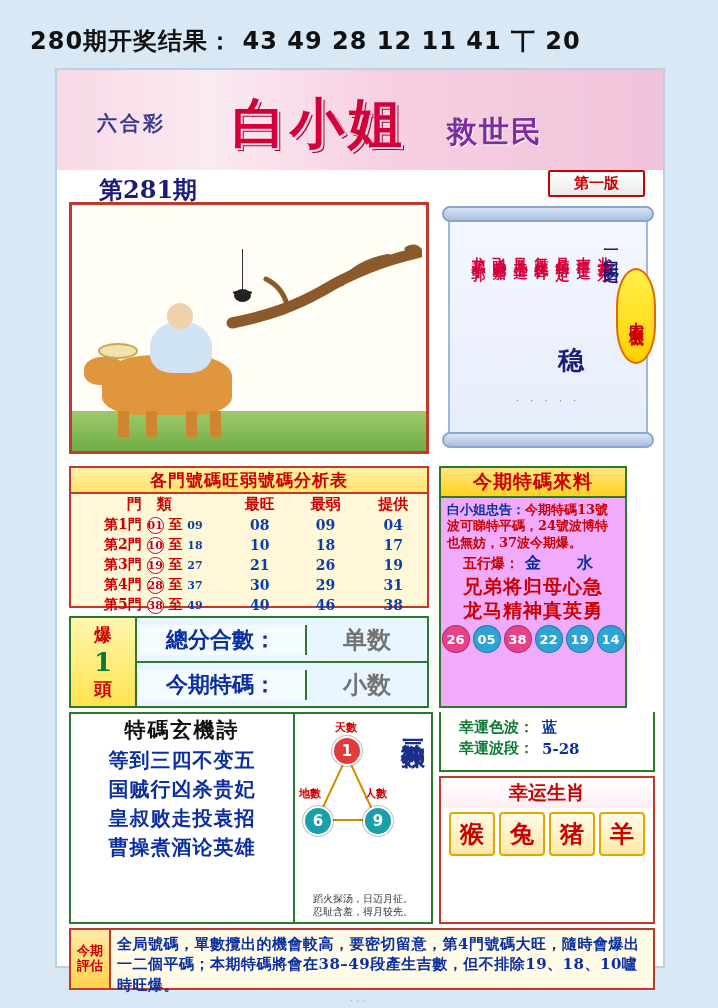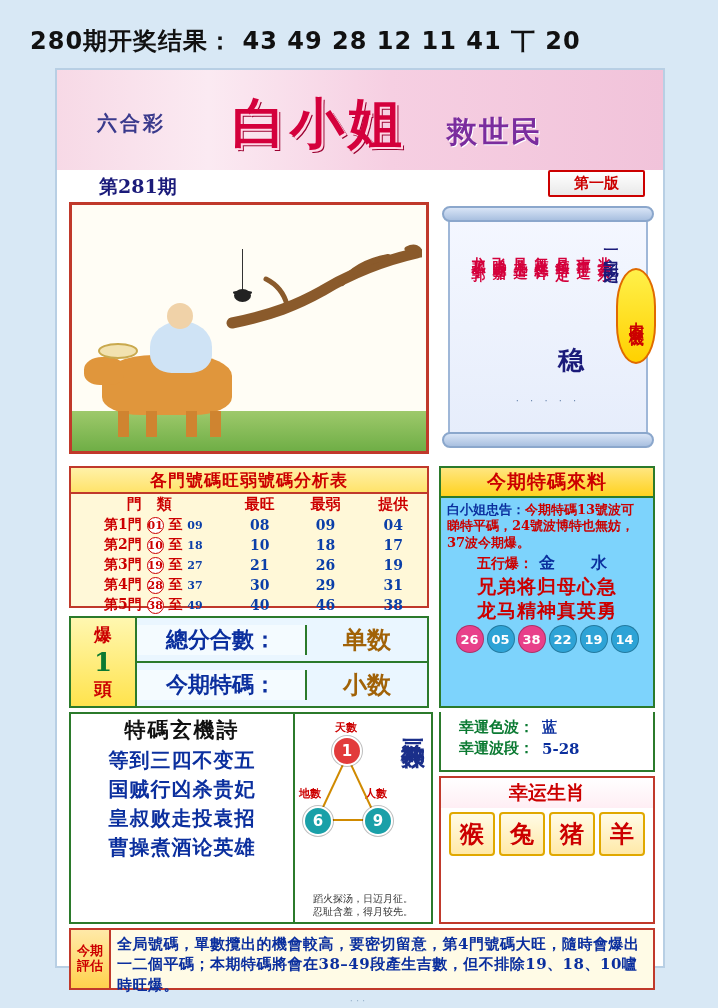--- a/index.html
+++ b/index.html
@@ -45,21 +45,21 @@
     text-shadow:2px 2px 0 #ffd7e6, 3px 3px 0 #9a0030;
   }
   .mh-sub {
     position:absolute; left:390px; top:42px;
     font-family:"DejaVu Serif", serif; font-weight:bold; font-size:30px;
     color:#7a2d9e; letter-spacing:2px;
     text-shadow:1px 1px 0 #fff;
   }
   .issue {
     position:absolute; left:42px; top:104px;
-    font-family:"DejaVu Serif", serif; font-weight:bold; font-size:19px; color:#1b1b7a;
+    font-family:"DejaVu Serif", serif; font-weight:bold; font-size:24px; color:#1b1b7a;
   }
   .edition {
     position:absolute; right:18px; top:100px;
     background:linear-gradient(180deg,#ffffff,#e9e9e9);
     border:2px solid #c00; color:#c00; font-weight:bold; font-size:15px;
     padding:2px 24px; border-radius:2px;
   }
 
   
   .row-art { position:absolute; left:0; top:132px; width:610px; height:260px; }
@@ -173,22 +173,22 @@
   .mencell { color:#c00 !important; font-weight:bold; text-align:left; padding-left:8px !important; }
   .numcirc {
     display:inline-block; width:17px; height:17px; line-height:15px;
     border:1px solid #c00; border-radius:50%; font-size:11px; color:#c00;
     text-align:center; background:#fff;
   }
   .smallnum { font-size:11px; color:#0b3fa8; }
 
   
   .rbox {
-    position:absolute; left:382px; top:396px; width:216px; height:242px;
-    border:2px solid #2b7a2b; background:#7dd3fc;
+    position:absolute; left:382px; top:396px; width:188px; height:242px;
+    border:2px solid #2b7a2b; background:#f0abfc;
   }
   .rbox .rhead {
     height:30px; background:linear-gradient(180deg,#ffe680,#ffd21f);
     border-bottom:2px solid #2b7a2b;
     display:flex; align-items:center; justify-content:center;
     font-family:"DejaVu Serif", serif; font-weight:bold; font-size:19px; color:#c00;
     letter-spacing:1px;
   }
   .rnote {
     padding:4px 6px 0 6px;
@@ -260,21 +260,21 @@
     flex:1; display:flex; align-items:center; border-bottom:2px solid #2b7a2b;
   }
   .bao .r-row:last-child { border-bottom:0; }
   .bao .r-lbl {
     width:170px; text-align:center;
     font-family:"DejaVu Serif", serif; font-weight:bold; font-size:22px; color:#0b2f9e;
     border-right:2px solid #2b7a2b; background:#f4fbff;
   }
   .bao .r-val {
     flex:1; text-align:center;
-    font-family:"DejaVu Serif", serif; font-weight:bold; font-size:24px; color:#a16207;
+    font-family:"DejaVu Serif", serif; font-weight:bold; font-size:24px; color:#737373;
   }
 
   
   .poembox {
     position:absolute; left:12px; top:642px; width:226px; height:212px;
     border:2px solid #2b7a2b; background:#fff;
   }
   .poembox .ph {
     height:32px; display:flex; align-items:center; justify-content:center;
     font-family:"DejaVu Serif", serif; font-weight:bold; font-size:21px; color:#111;

